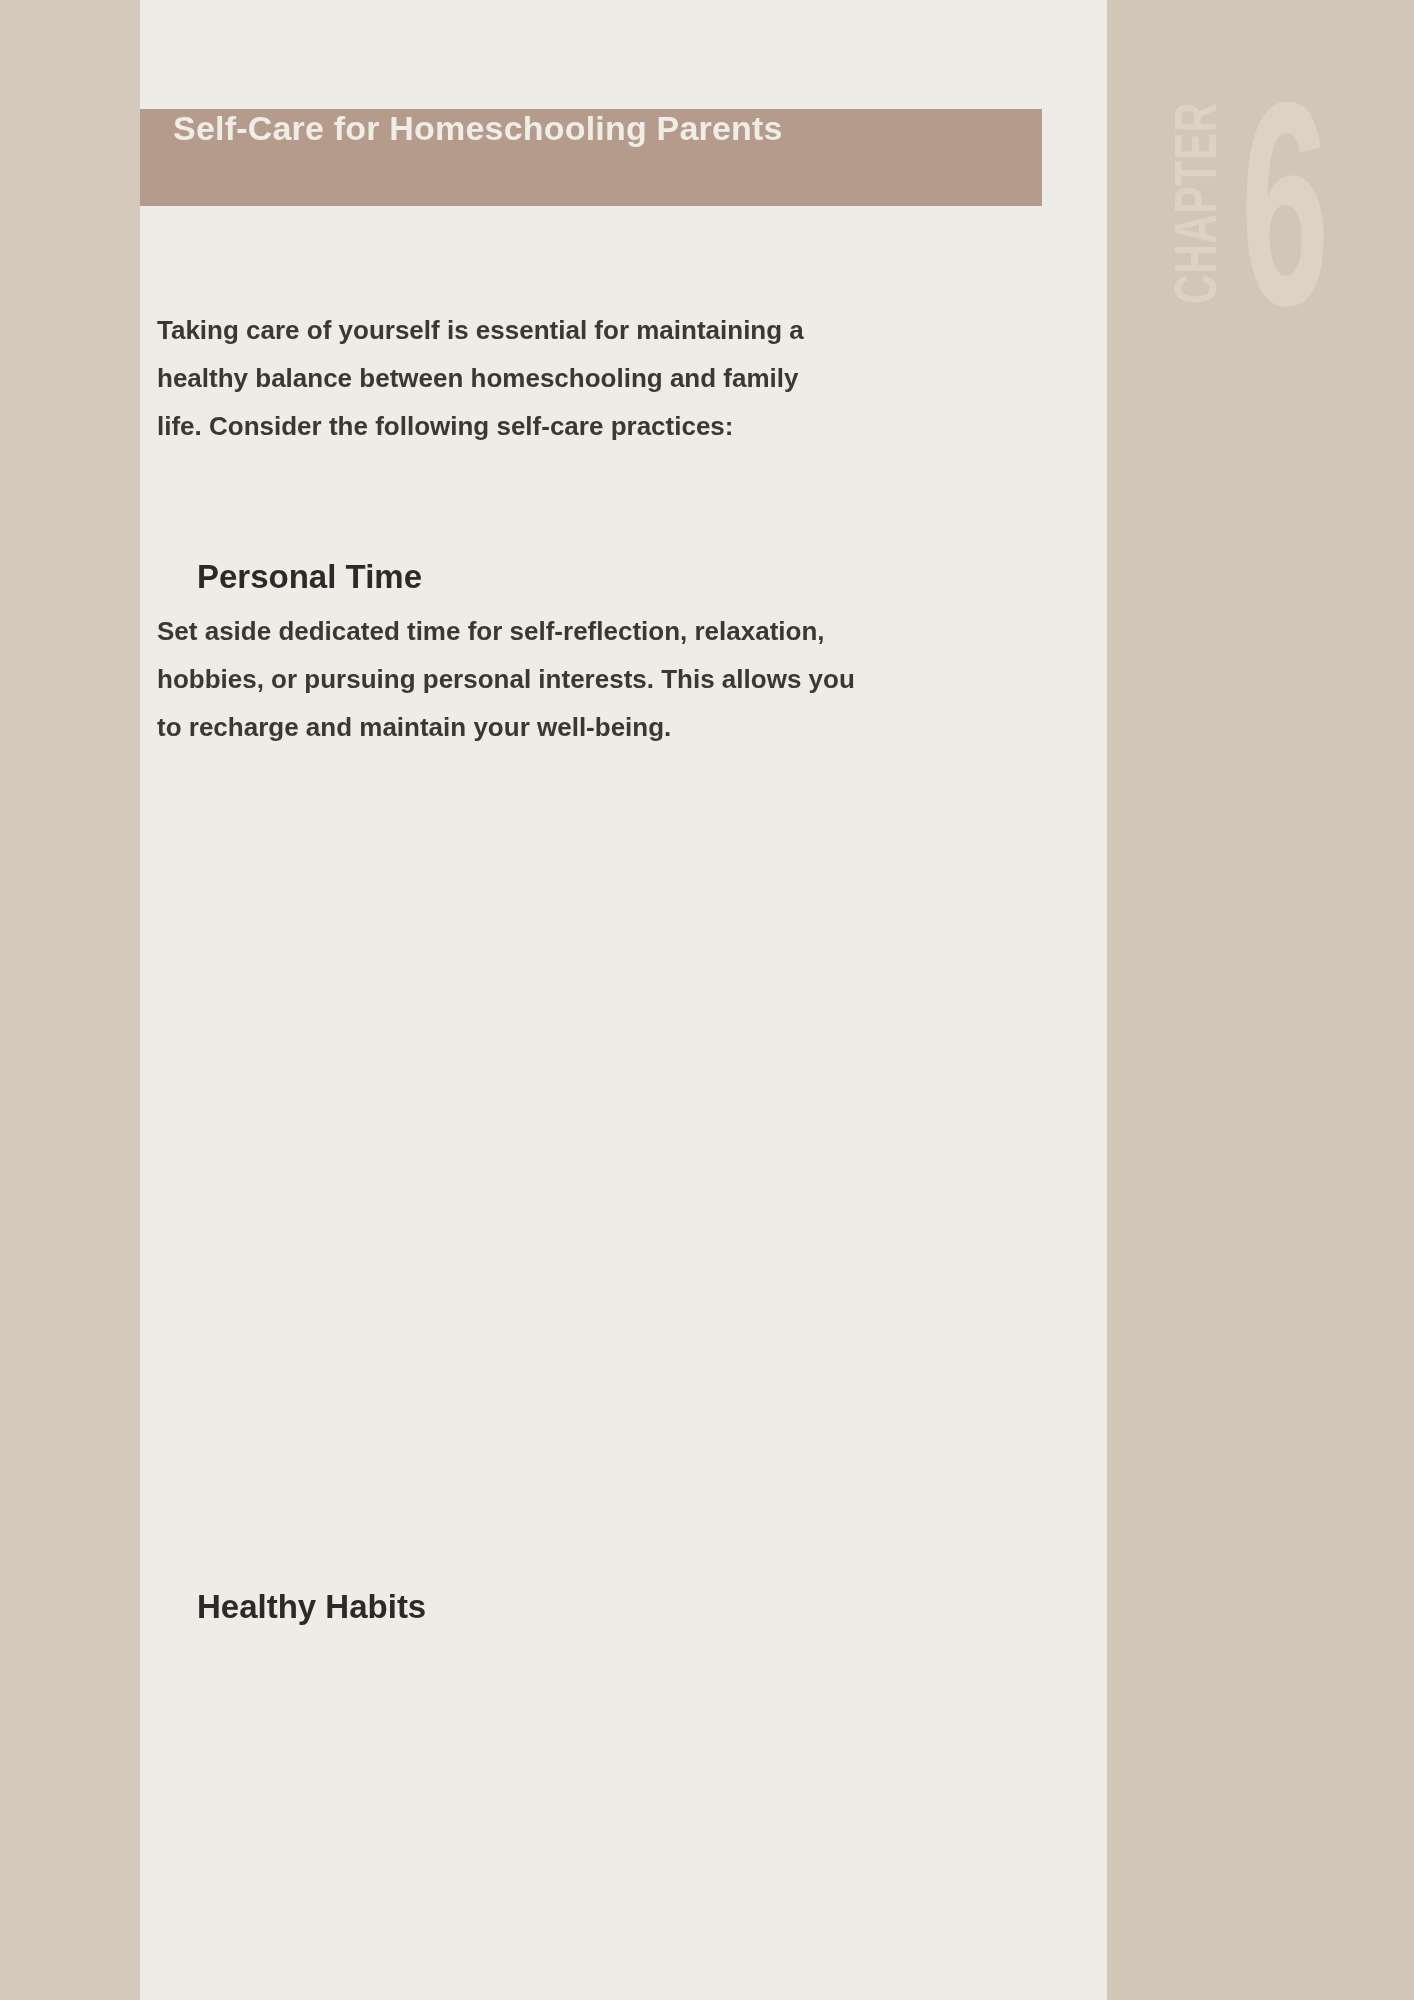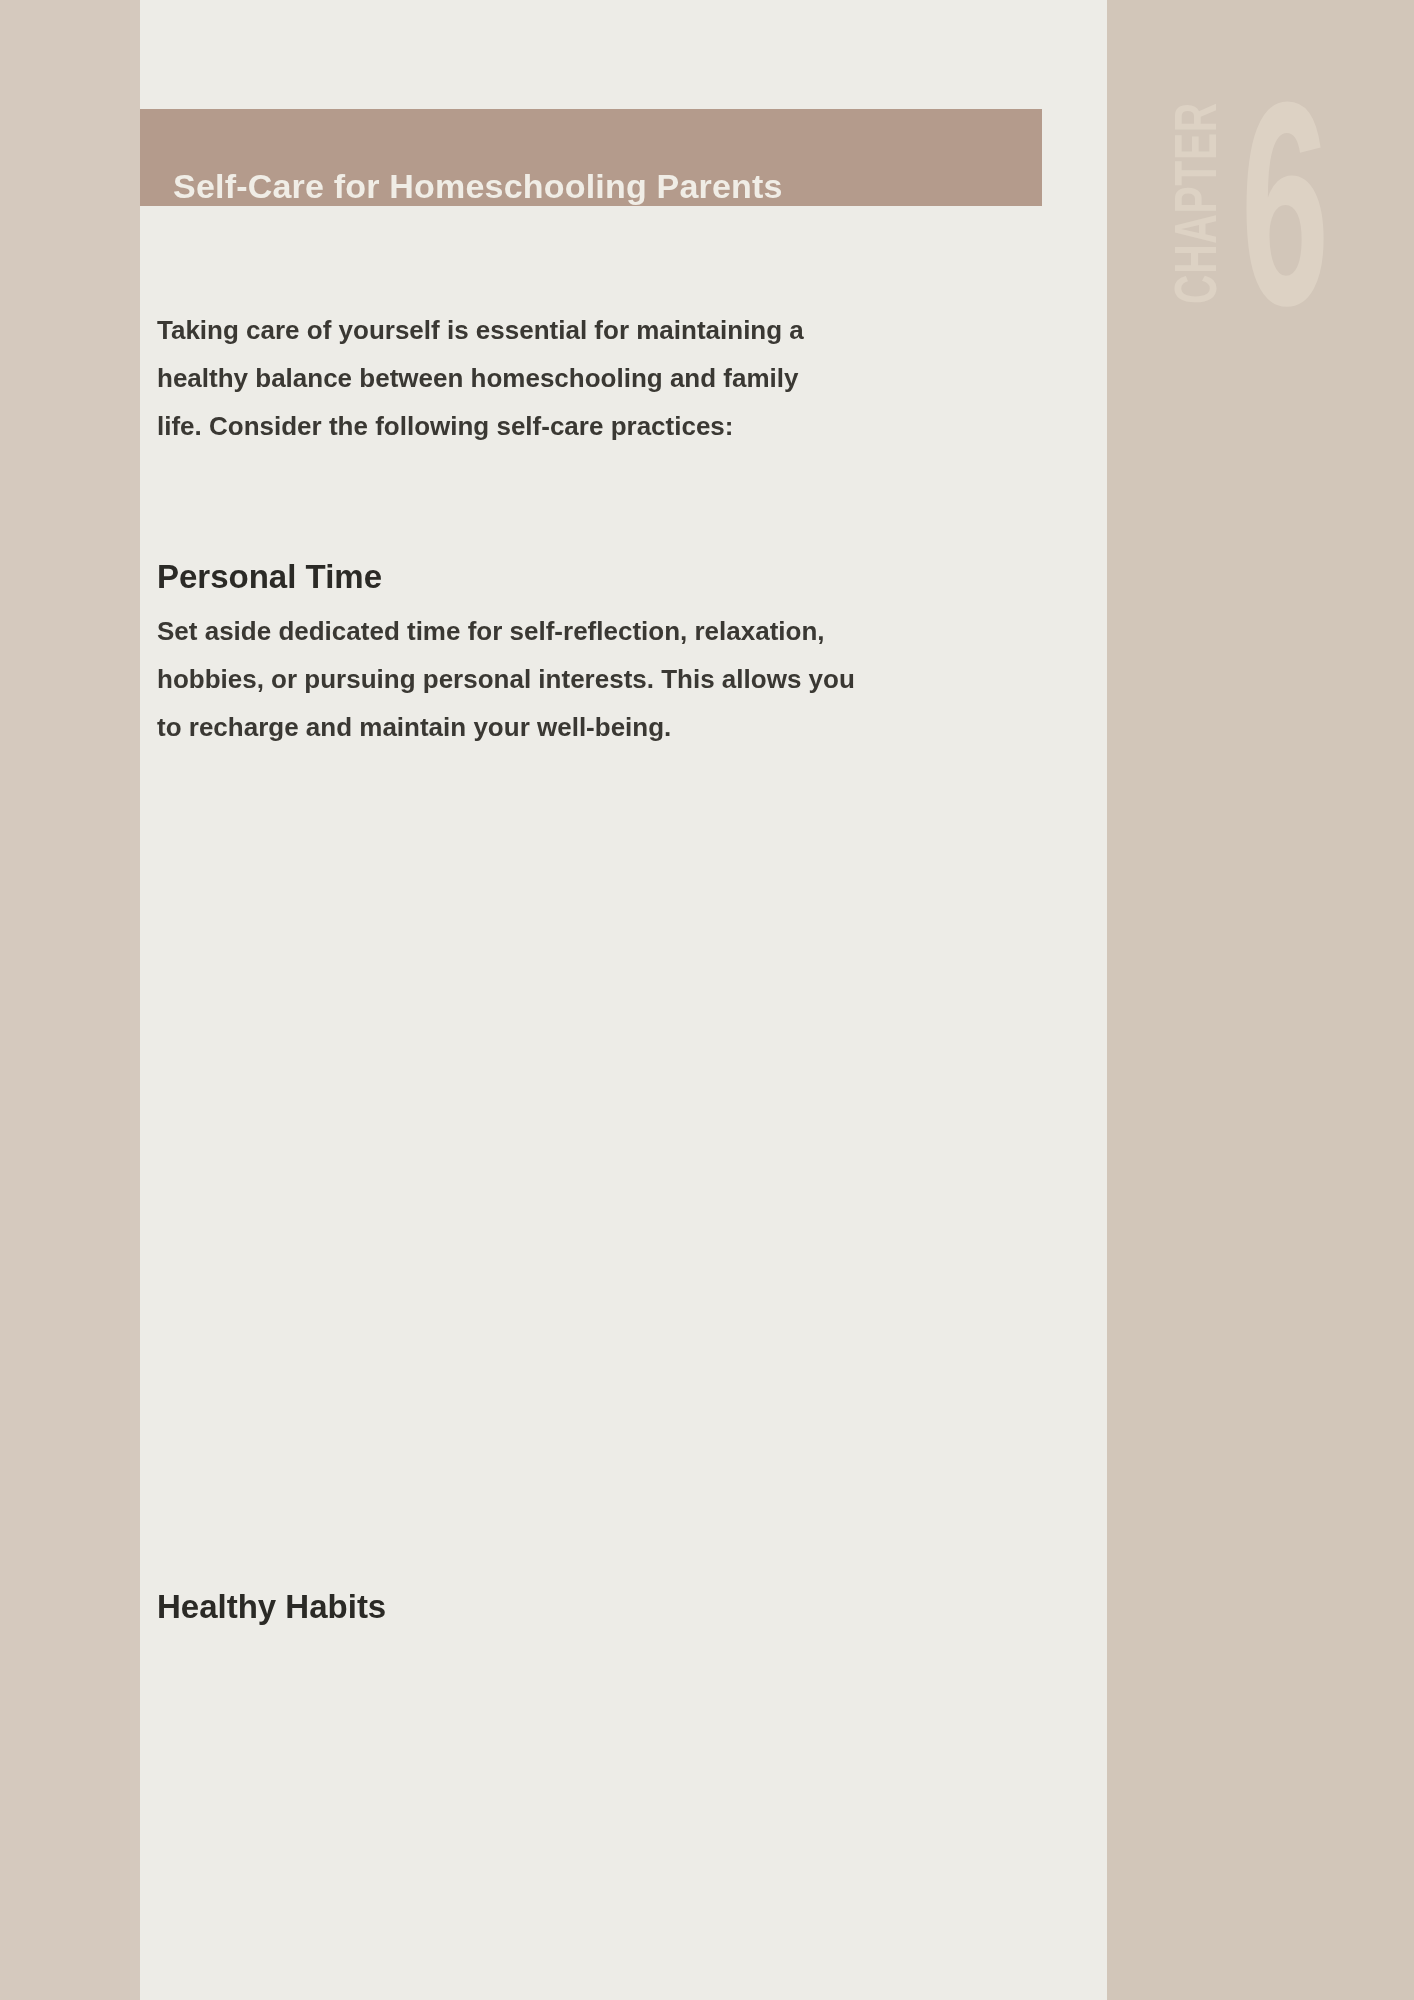--- a/index.html
+++ b/index.html
@@ -36,21 +36,21 @@
     left: 1107px; top: 0;
     width: 307px; height: 2000px;
     background: var(--page_border_right);
   }
   .banner {
     position: absolute;
     left: 0; top: 109px;
     width: 902px; height: 97px;
     background: var(--banner_bg);
     display: flex;
-    align-items: flex-end;
+    align-items: flex-start;
     padding-left: 33px;
   }
   .banner-title {
     font-size: 34px;
     font-weight: bold;
     color: var(--banner_text);
     letter-spacing: 0.2px;
   }
   .text-block {
     position: absolute;
@@ -61,20 +61,21 @@
   .section-1 { top: 553px; }
   .section-2 { top: 868px; }
   .section-3 { top: 1174px; }
   .section-4 { top: 1583px; }
   .section-heading {
     font-size: 33px;
     font-weight: bold;
     line-height: 48px;
     color: var(--heading_text);
     margin-bottom: 6px;
+    margin-left: 40px;
   }
   .body-text {
     font-size: 26px;
     font-weight: 700;
     line-height: 48px;
     color: var(--body_text);
     white-space: pre-line;
   }
   
   .chapter-label-box {

